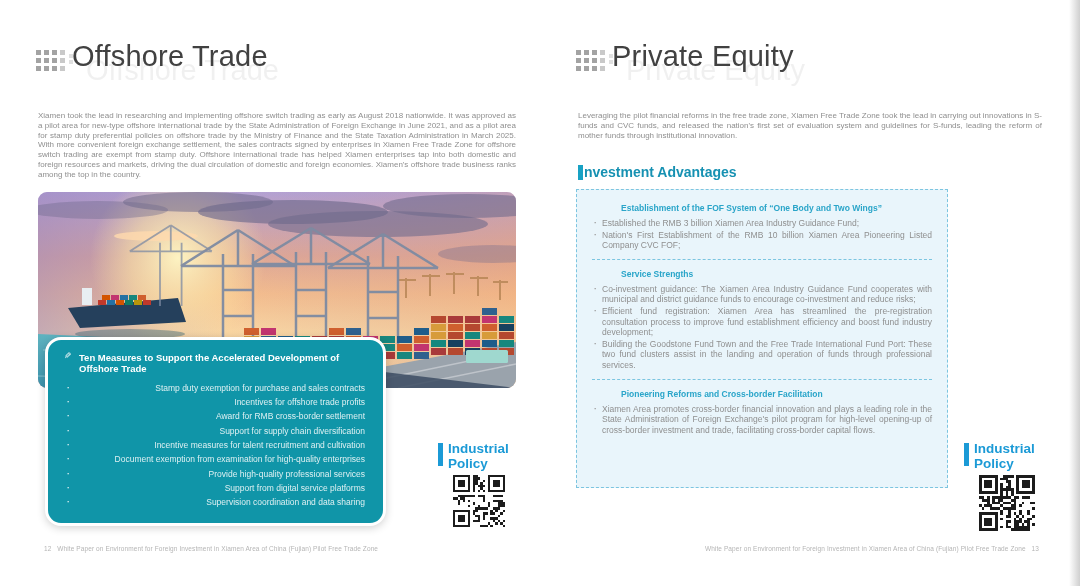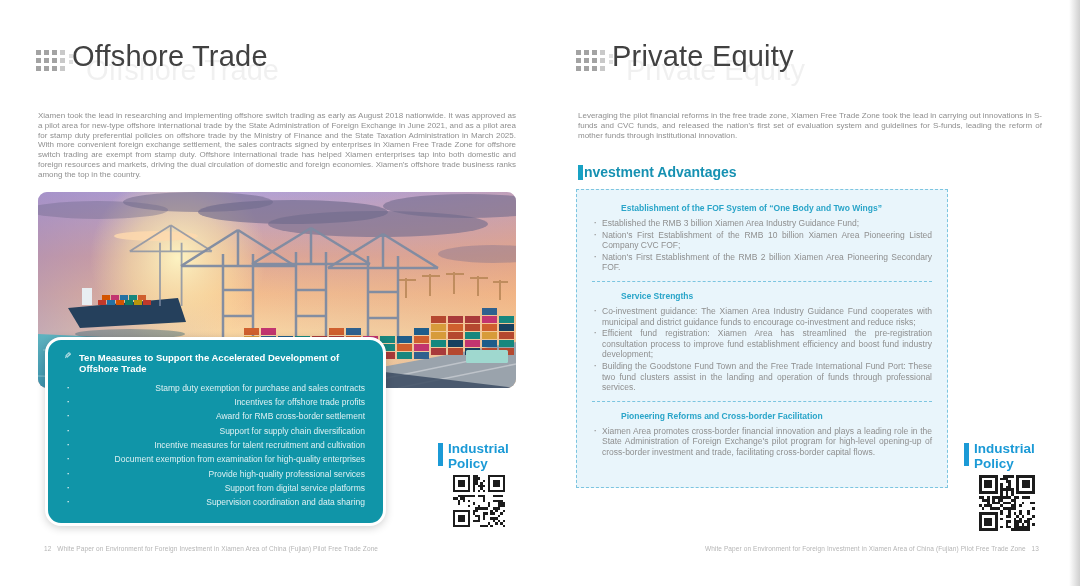--- a/index.html
+++ b/index.html
@@ -525,21 +525,20 @@
       <span class="sh-label">Investment Advantages</span>
     </div>
 
     <div class="adv-box" style="left:36px;top:189px;">
       <div class="adv-section">
         <h3 class="adv-heading">Establishment of the FOF System of “One Body and Two Wings”</h3>
         <ul class="adv-list">
 
         <li>Established the RMB 3 billion Xiamen Area Industry Guidance Fund;</li>
             <li>Nation's First Establishment of the RMB 10 billion Xiamen Area Pioneering Listed Company CVC FOF;</li>
-            <li>Nation's First Establishment of the RMB 2 billion Xiamen Area Pioneering Secondary FOF.</li>
           </ul>
       </div>
       <div class="adv-section">
         <h3 class="adv-heading">Service Strengths</h3>
         <ul class="adv-list">
 
         <li>Co-investment guidance: The Xiamen Area Industry Guidance Fund cooperates with municipal and district guidance funds to encourage co-investment and reduce risks;</li>
             <li>Efficient fund registration: Xiamen Area has streamlined the pre-registration consultation process to improve fund establishment efficiency and boost fund industry development;</li>
             <li>Building the Goodstone Fund Town and the Free Trade International Fund Port: These two fund clusters assist in the landing and operation of funds through professional services.</li>
           </ul>

